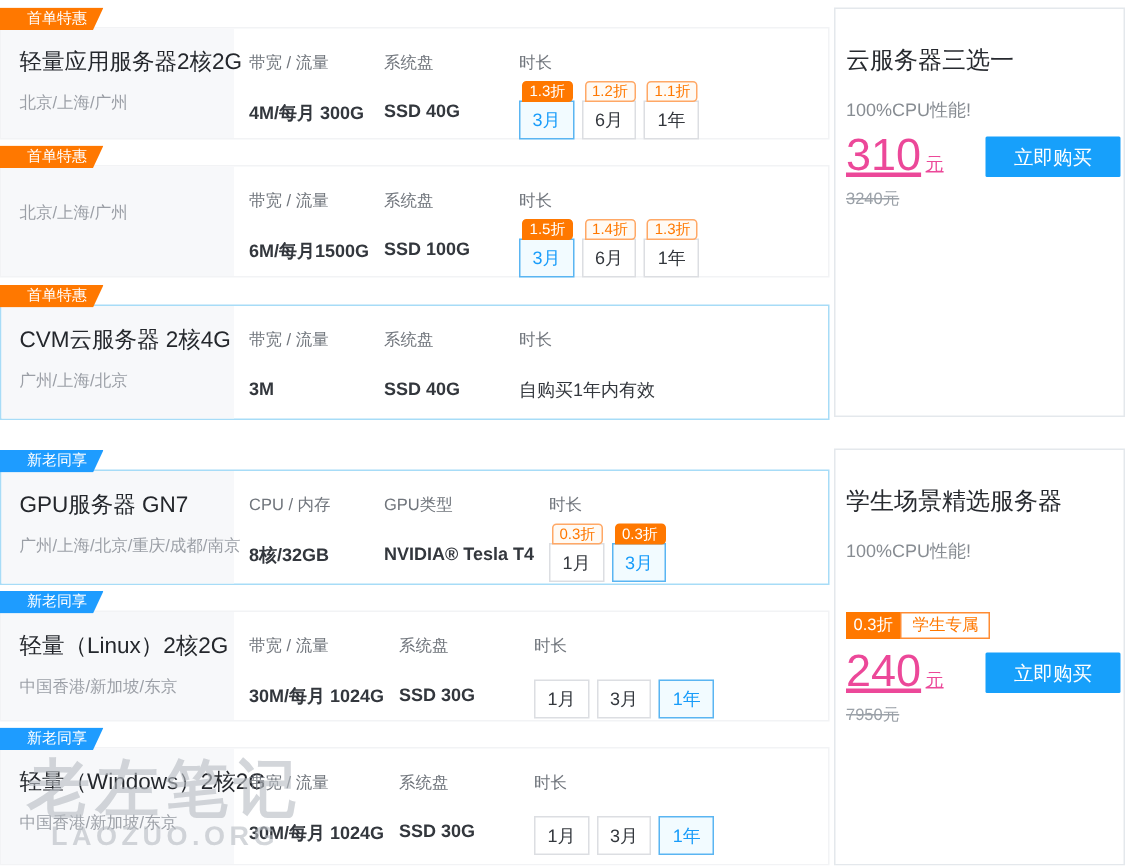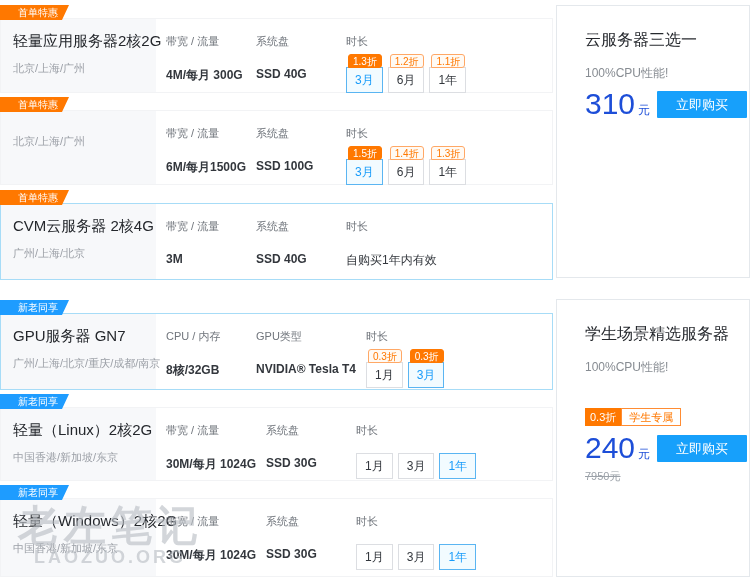--- a/index.html
+++ b/index.html
@@ -62,37 +62,37 @@
     padding:0 8px; text-align:center;
     border:1px solid #dcdee2; background:#fff;
     font-size:12px; color:#33373d; cursor:pointer;
     font-family:"Liberation Sans", sans-serif;
   }
   .dur-btn.selected { border:1px solid #5ab5f2; background:#f2fbff; color:#189cfa; }
   .right-col { position:absolute; left:556px; top:0; width:194px; height:577px; }
   .offer {
     position:absolute; left:0; right:0;
     background:#fff; border:1px solid #e4e8ec;
-    padding:24px 0 0 28px;
+    padding:24px 0 0 7px;
   }
   .offer.o0 { top:5px;   height:273px; }
   .offer.o1 { top:299px; height:278px; }
   .offer-title { font-size:16px; color:#26292e; white-space:nowrap; }
   .offer-sub { font-size:12px; color:#878c92; margin-top:14px; }
   .offer-badges { display:inline-flex; align-items:stretch; margin-top:32px; }
   .offer-disc {
     background:#ff7800; color:#fff; font-size:11px;
     line-height:18px; padding:0 5px; white-space:nowrap;
   }
   .offer-note {
     border:1px solid #ff8c33; color:#ff7800; background:#fff;
     font-size:11px; line-height:16px; padding:0 7px; white-space:nowrap;
   }
   .price-line { display:flex; align-items:center; justify-content:space-between; margin-top:5px; padding-right:2px; }
-  .price-wrap { display:flex; align-items:baseline; color:#1d4ed8; }
+  .price-wrap { display:flex; align-items:baseline; color:#ec4899;text-decoration:underline; }
   .price-num { font-size:30px; }
   .price-unit { font-size:12px; margin-left:3px; }
   .orig-price { font-size:11px; color:#9ba1a8; text-decoration:line-through; margin-top:4px; }
   .buy-btn {
     width:90px; height:27px; line-height:27px; 
     background:#17a0fb; color:#fff; font-size:13px;
     border:none; border-radius:1px; cursor:pointer;
     font-family:"Liberation Sans", sans-serif;
   }
   .watermark {
@@ -296,20 +296,21 @@
   <div class="offer o0">
     <div class="offer-title">云服务器三选一</div>
     <div class="offer-sub">100%CPU性能!</div>
     <div class="price-line">
       <span class="price-wrap">
         <span class="price-num">310</span>
         <span class="price-unit">元</span>
       </span>
       <button class="buy-btn">立即购买</button>
     </div>
+    <div class="orig-price">3240元</div>
   </div>
 
   <div class="offer o1">
     <div class="offer-title">学生场景精选服务器</div>
     <div class="offer-sub">100%CPU性能!</div>
     <div class="offer-badges">
       <span class="offer-disc">0.3折</span>
       <span class="offer-note">学生专属</span>
     </div>
     <div class="price-line">

